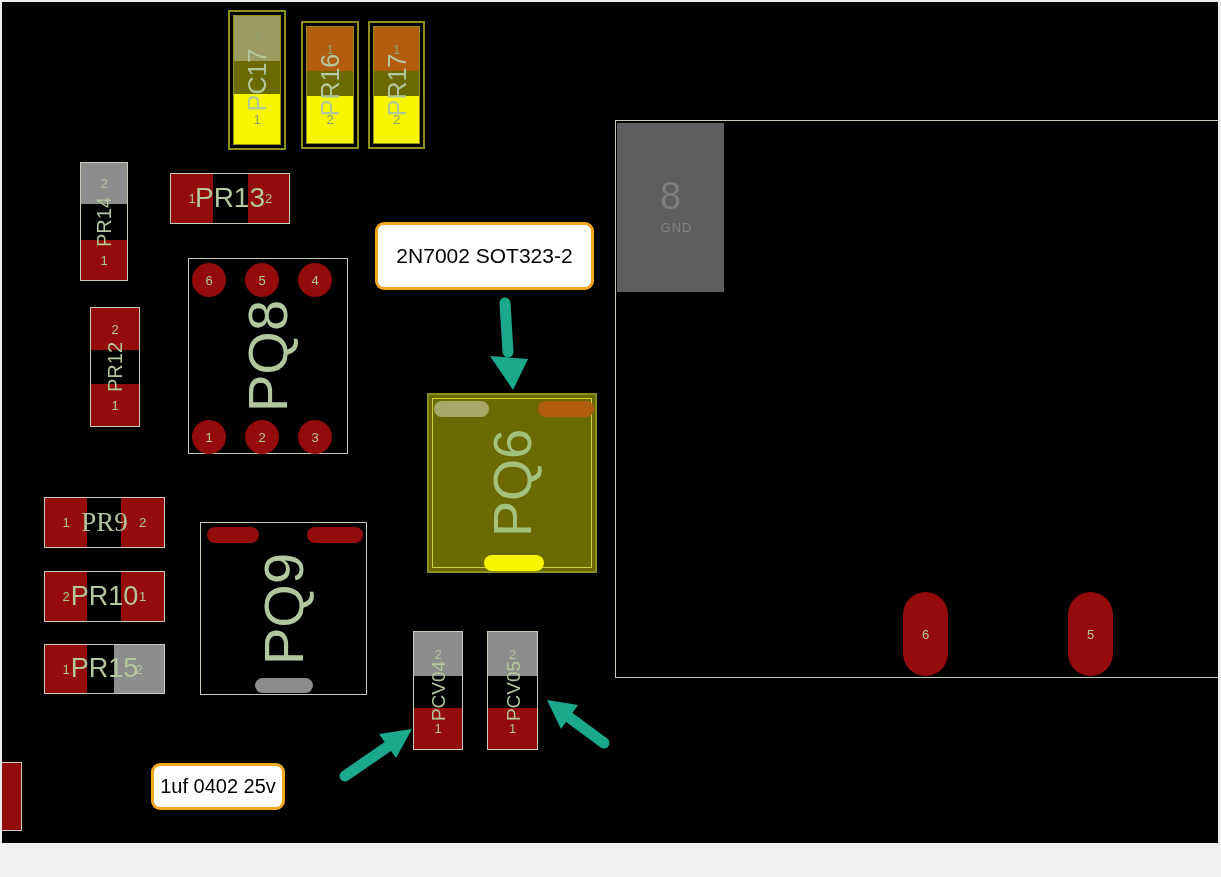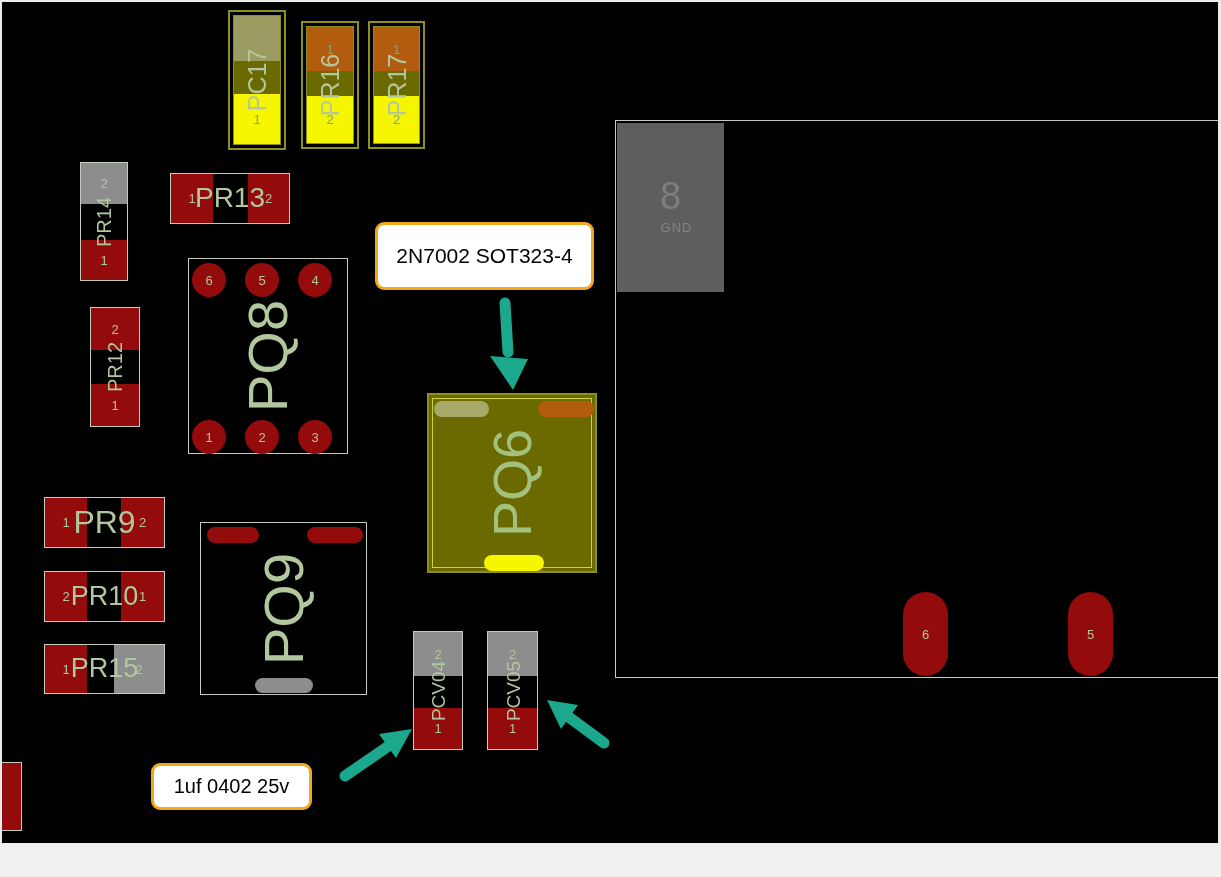--- a/index.html
+++ b/index.html
@@ -165,21 +165,21 @@
     </div>
 
     <div class="comp h outline-pale" style="left:44px;top:497px;width:121px;height:51px;">
       <div class="sec" style="width:42px;background:var(--pad-red);">
         <span class="num">1</span>
         </div>
       <div class="sec mid"></div>
       <div class="sec" style="width:43px;background:var(--pad-red);">
         <span class="num">2</span>
         </div>
-      <span class="hlabel" style="font-size:32px;">PR9</span>
+      <span class="hlabel" style="font-size:27px;font-family:Liberation Serif, serif;">PR9</span>
     </div>
 
     <div class="comp h outline-pale" style="left:44px;top:571px;width:121px;height:51px;">
       <div class="sec" style="width:42px;background:var(--pad-red);">
         <span class="num">2</span>
         </div>
       <div class="sec mid"></div>
       <div class="sec" style="width:43px;background:var(--pad-red);">
         <span class="num">1</span>
         </div>
@@ -245,23 +245,23 @@
         <line class="arrow-shaft" x1="345" y1="776" x2="390" y2="745"></line>
         <polygon class="arrow-head" points="412,729 396,758 379,734"></polygon>
       </g>
       <g>
         <line class="arrow-shaft" x1="604" y1="743" x2="566" y2="715"></line>
         <polygon class="arrow-head" points="547,700 578,705 561,729"></polygon>
       </g>
     </svg>
 
     <div class="callout" style="left:375px;top:222px;width:219px;height:68px;">
-      <span>2N7002 SOT323-4</span>
-    </div>
-    <div class="callout" style="left:151px;top:763px;width:161px;height:47px;font-size:20px;">
+      <span>2N7002 SOT323-2</span>
+    </div>
+    <div class="callout" style="left:151px;top:763px;width:134px;height:47px;font-size:20px;">
       <span>1uf 0402 25v</span>
     </div>
 
     <div class="edge left"></div>
     <div class="edge top"></div>
     <div class="edge right"></div>
   </div>
 
 </div>
 

